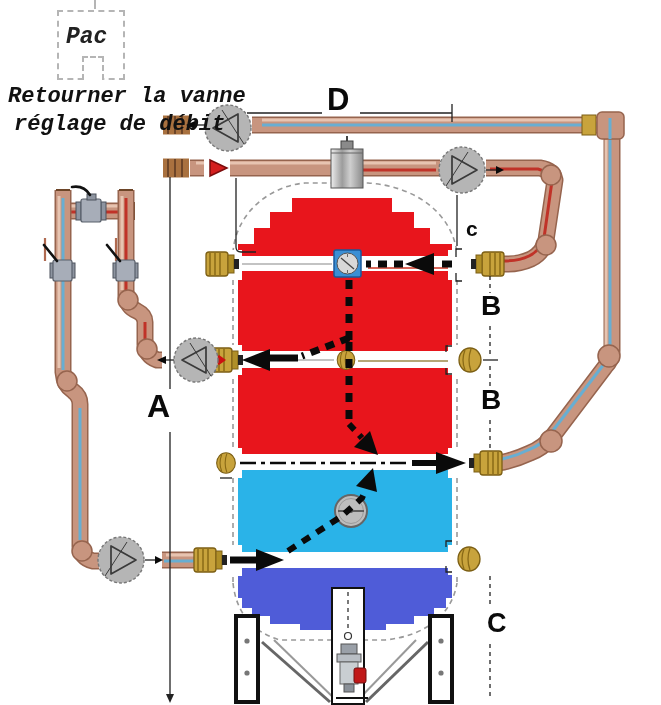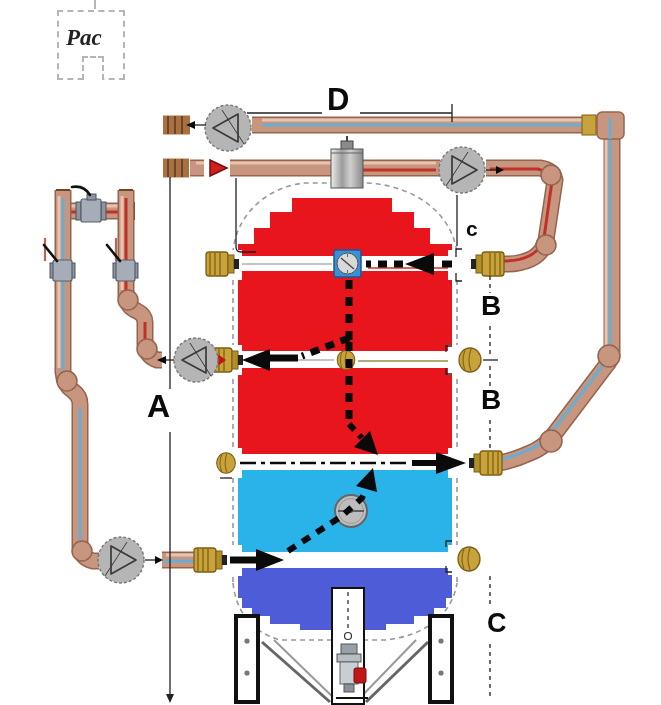--- a/index.html
+++ b/index.html
@@ -1,21 +1,21 @@
 <!DOCTYPE html>
 <html style="--c-title: #3fb6d6; --c-tank_hot: #e8151c; --c-tank_warm: #2ab3e8; --c-tank_cold: #4f5cd8; --c-copper: #c8957f; --c-copper_dark: #96644e; --c-copper_light: #ecccba; --c-stripe_cold: #68aed2; --c-stripe_hot: #c03228; --c-brass: #c8a33c; --c-brass_dark: #7c5f14; --c-pump_fill: #b5b5b5; --c-steel: #a7adb8; --c-outline: #999999; --c-check_valve: #d41f1f; --c-drain_handle: #c01818; --c-flow: #0a0a0a;"><head>
 <meta charset="utf-8">
 <style>
   html,body{margin:0;padding:0;background:#fff;}
   #stage{position:relative;width:661px;height:705px;background:#fff;overflow:hidden;
          font-family:"Liberation Sans",sans-serif;}
   #art{position:absolute;left:0;top:0;}
   .lbl{position:absolute;color:#0a0a0a;font-family:"Liberation Sans",sans-serif;
        font-weight:bold;white-space:nowrap;line-height:1;}
-  .script{font-family:Liberation Serif, serif;font-style:italic;font-weight:bold;}
+  .script{font-family:Liberation Mono, monospace;font-style:italic;font-weight:bold;}
   #title{left:195px;top:16px;width:300px;text-align:center;font-size:23px;
          color:var(--c-title,#3fb6d6);letter-spacing:1px;}
   #pacbox{position:absolute;left:57px;top:10px;width:64px;height:66px;
           border:2px dashed #b5b5b5;}
   #pacnotch{position:absolute;left:23px;top:44px;width:18px;height:22px;
             border:2px dashed #b5b5b5;border-bottom:none;background:#fff;}
   #pactick{position:absolute;left:94px;top:0;height:9px;border-left:2px dashed #b5b5b5;}
   #paclbl{left:66px;top:26px;font-size:23px;color:#222;}
   #note1{left:8px;top:86px;font-size:22px;color:#111;}
   #note2{left:14px;top:114px;font-size:22px;color:#111;}
@@ -333,20 +333,22 @@
   <g>
     <path class="dimdash" d="M490,576 V608 M490,644 V700"></path>
   </g>
 </svg>
 
 <div id="pactick"></div>
 <div id="pacbox">
   <div id="pacnotch"></div>
 </div>
 <div class="lbl script" id="paclbl">Pac</div>
+<div class="lbl script" id="note1">Retourner la vanne</div>
+<div class="lbl script" id="note2">réglage de débit</div>
 <div class="lbl" id="lblD">D</div>
 <div class="lbl" id="lblA">A</div>
 <div class="lbl" id="lblB1">B</div>
 <div class="lbl" id="lblB2">B</div>
 <div class="lbl" id="lblc">c</div>
 <div class="lbl" id="lblC">C</div>
 
 </div>
 
 </body></html>

